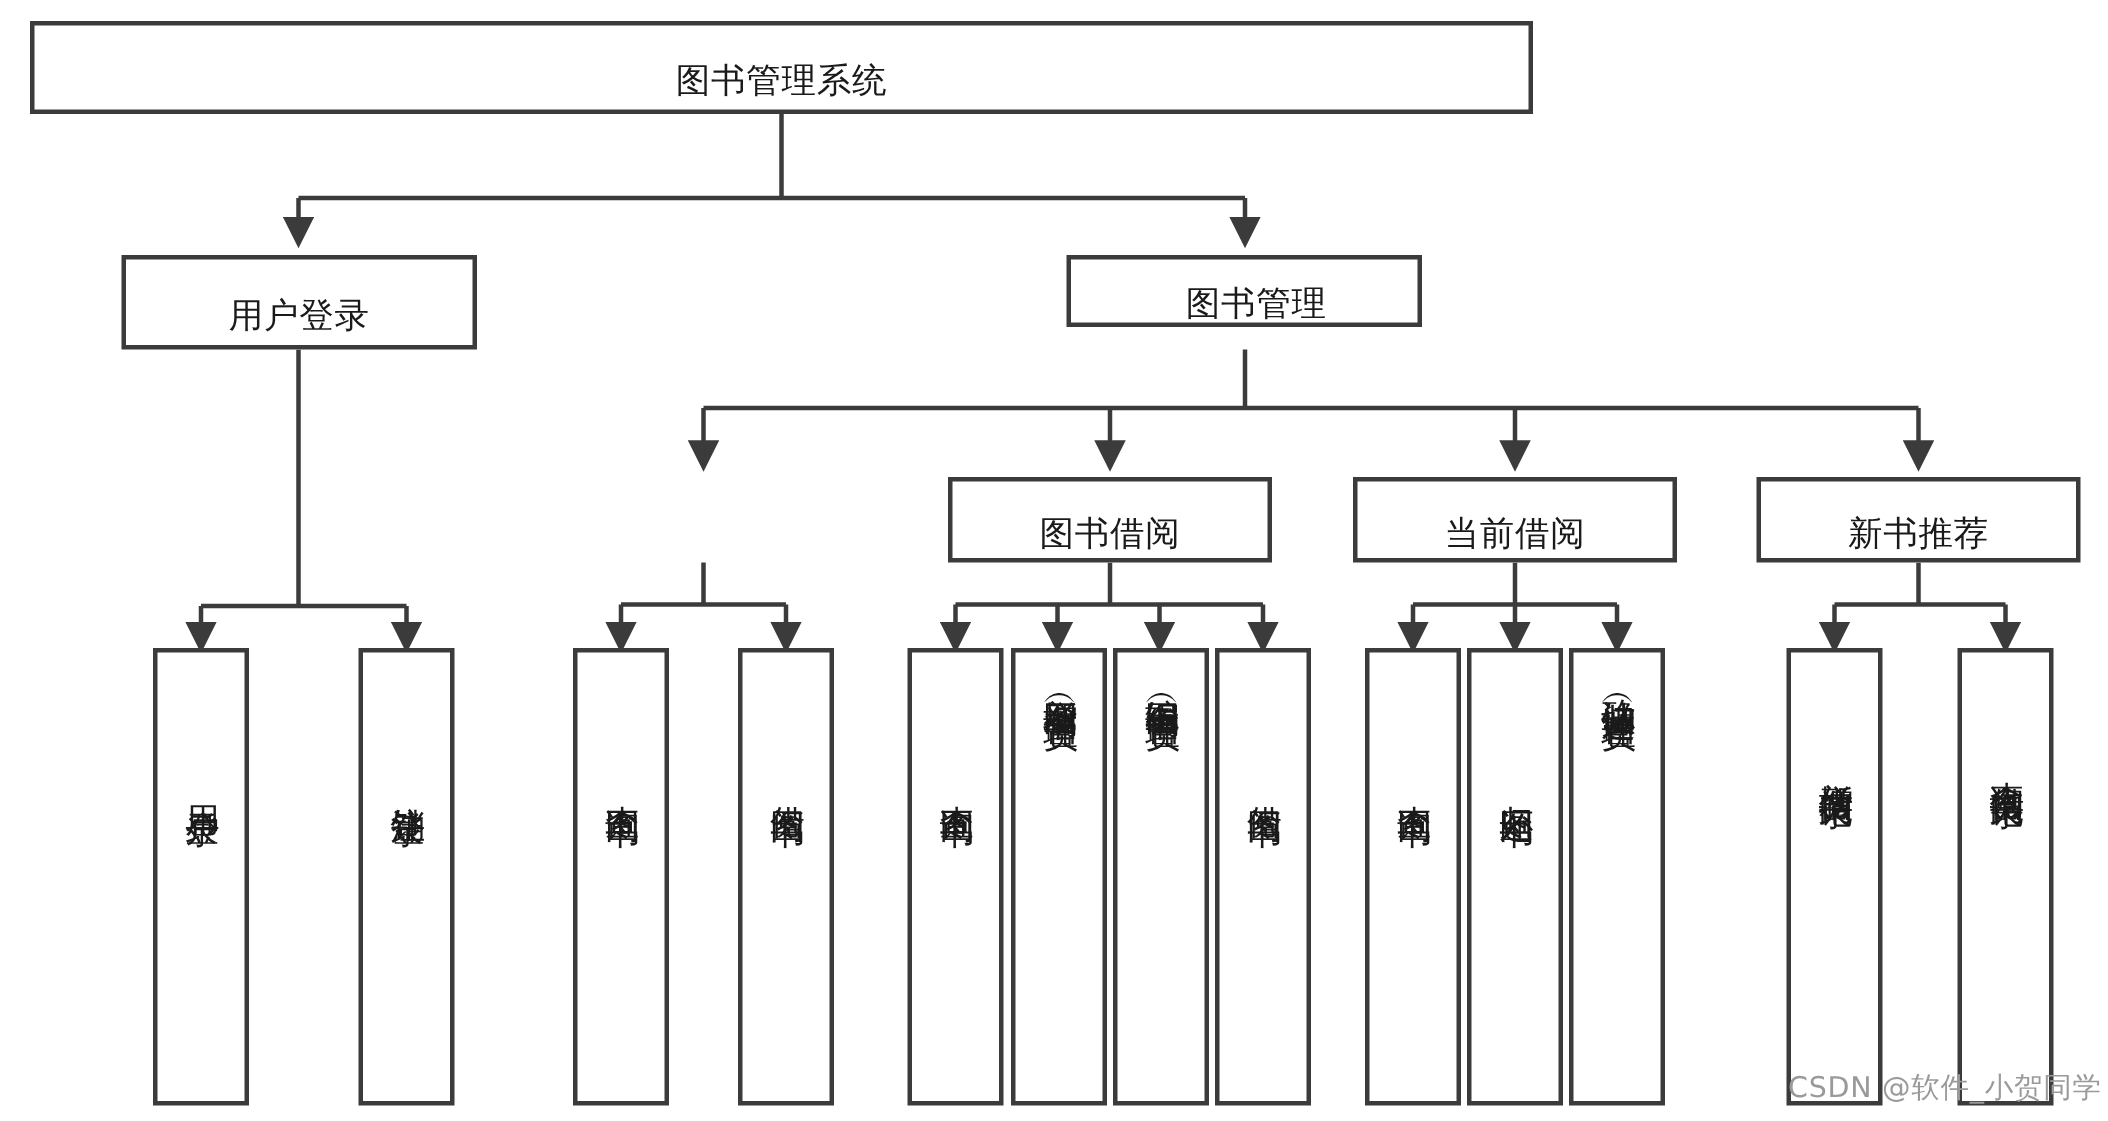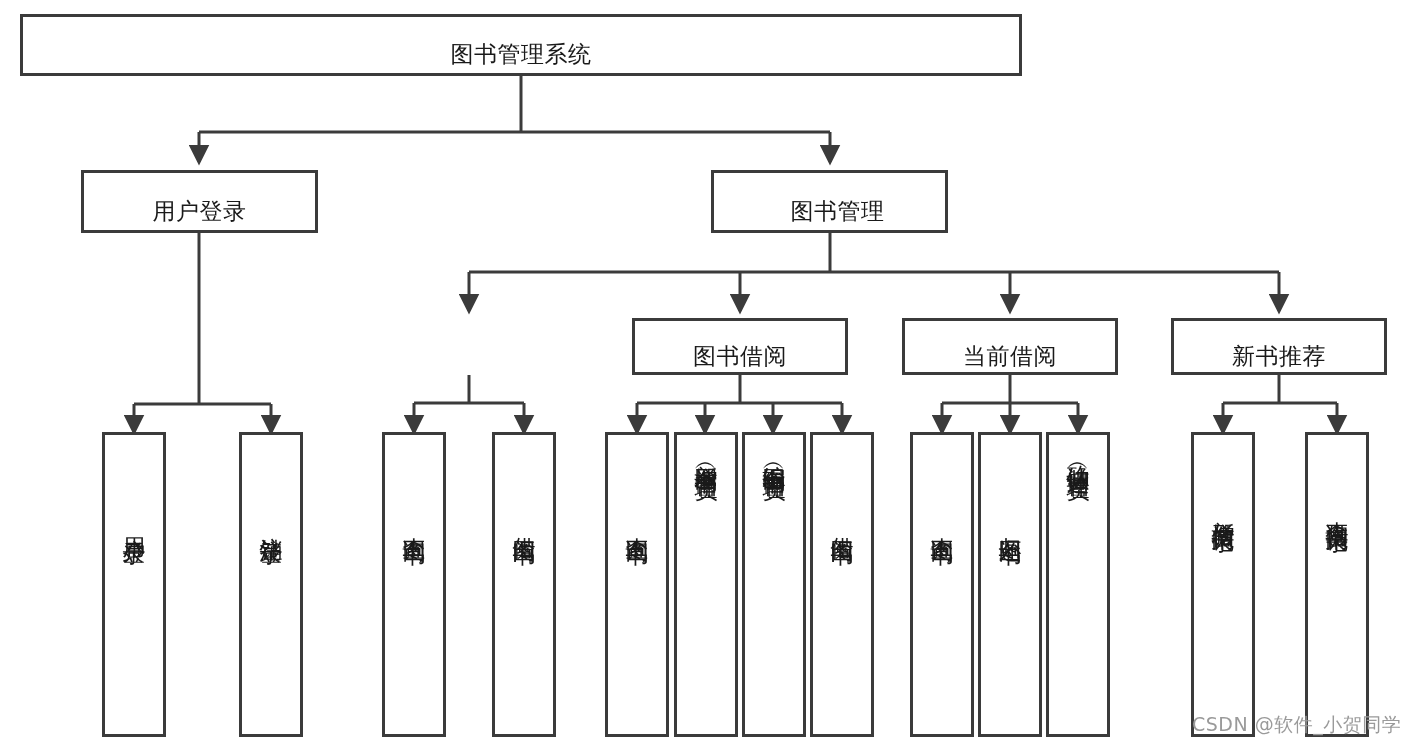--- a/index.html
+++ b/index.html
@@ -133,21 +133,21 @@
     </g>
   </svg>
 
   <div class="node horiz" style="left:20px; top:14px; width:1002px; height:62px;">
     <span class="label">图书管理系统</span>
   </div>
 
   <div class="node horiz" style="left:81px; top:170px; width:237px; height:63px;">
     <span class="label">用户登录</span>
   </div>
-  <div class="node horiz" style="left:711px; top:170px; width:237px; height:63px;padding-left:16px;">
+  <div class="node horiz" style="left:711px; top:170px; width:237px; height:48px;padding-left:16px;">
     <span class="label">图书管理</span>
   </div>
 
   <div class="node horiz" style="left:632px; top:318px; width:216px; height:57px;">
     <span class="label">图书借阅</span>
   </div>
   <div class="node horiz" style="left:902px; top:318px; width:216px; height:57px;">
     <span class="label">当前借阅</span>
   </div>
   <div class="node horiz" style="left:1171px; top:318px; width:216px; height:57px;">

